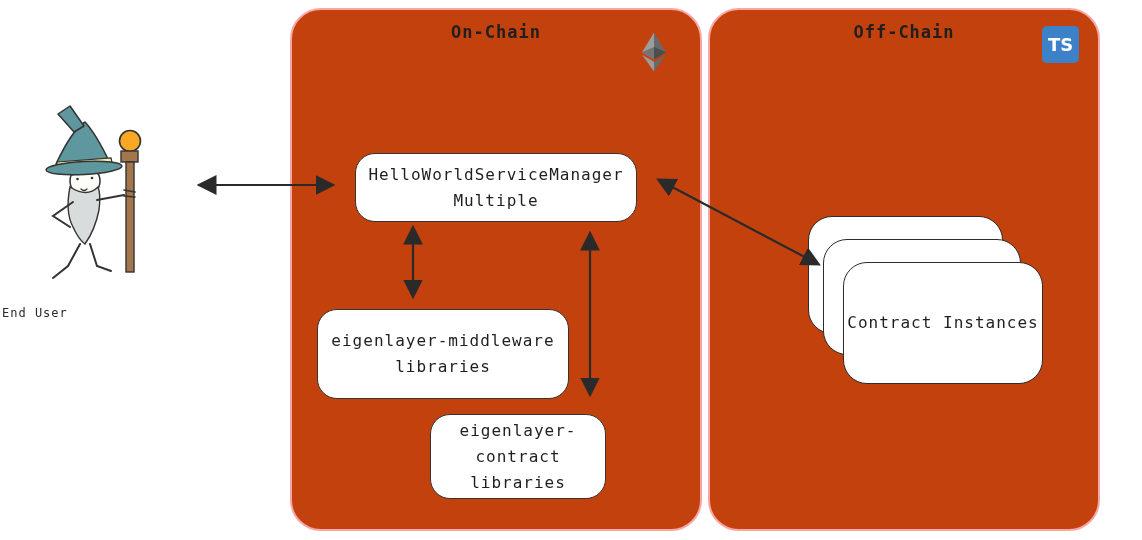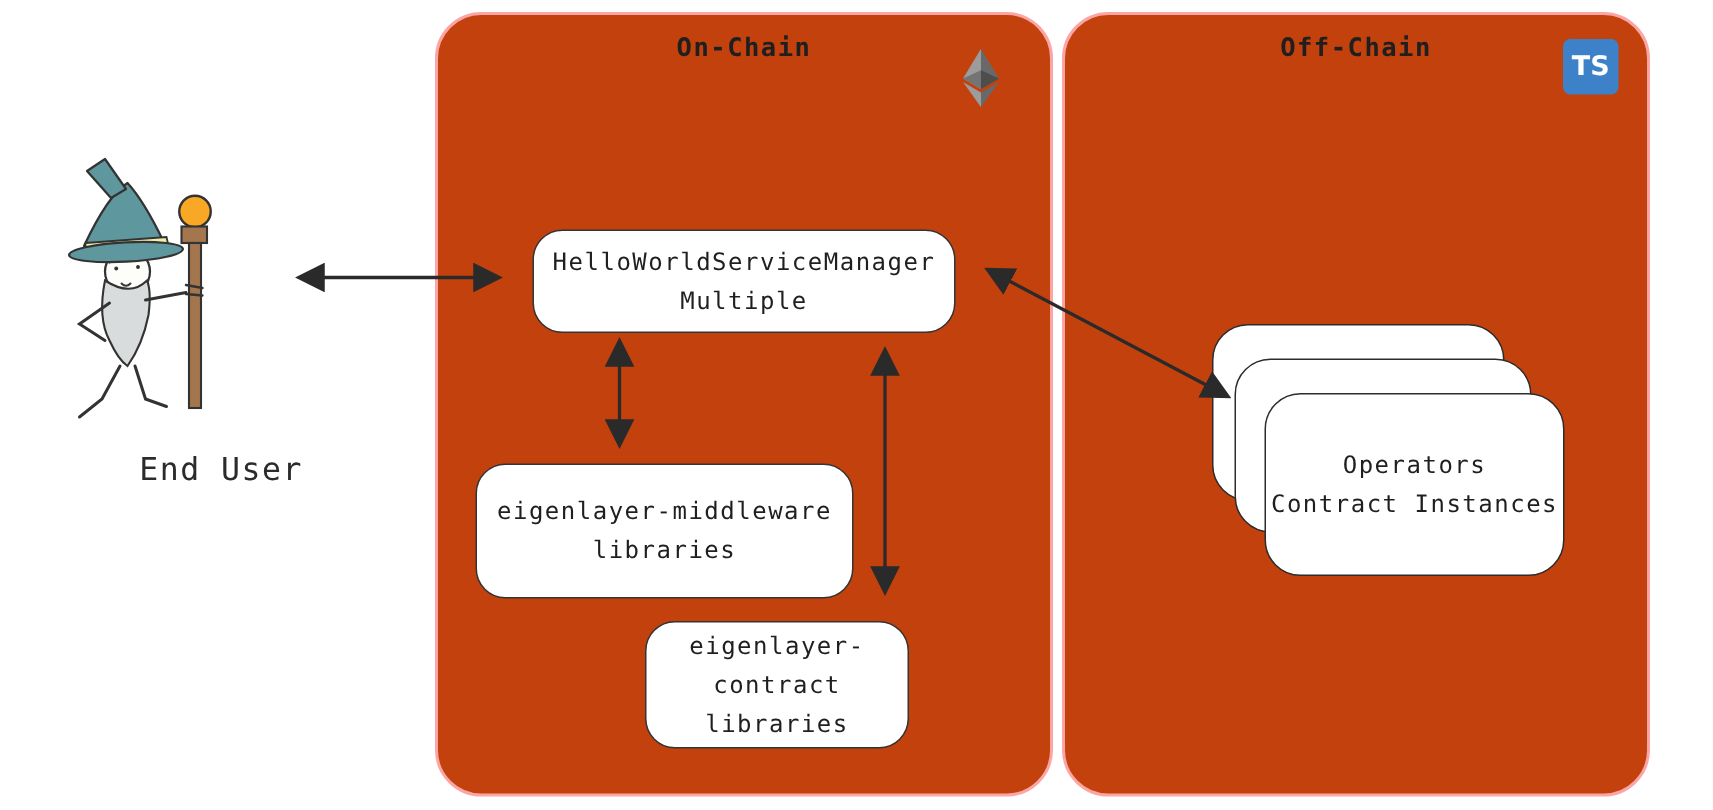--- a/index.html
+++ b/index.html
@@ -59,22 +59,22 @@
     color:#ffffff;
     font-family:"DejaVu Sans","Liberation Sans",sans-serif;
     font-weight:bold;
     font-size:18px;
     letter-spacing:0;
     text-align:right;
   }
   .end-user-label{
     position:absolute;
     left:2px;top:301px;width:200px;
-    text-align:right;
-    font-size:21px;
+    text-align:left;
+    font-size:12px;
     line-height:25px;
     letter-spacing:1px;
     color:#2b2b2b;
   }
   .overlay{
     position:absolute;left:0;top:0;
     pointer-events:none;
   }
 </style>
 </head>
@@ -145,21 +145,20 @@
   <div class="big-box" style="left:708px;top:8px;width:392px;height:523px;">
     <div class="big-box-title">Off-Chain</div>
 
     <div class="ts-badge" style="left:332px;top:16px;">
       <span>TS</span>
     </div>
 
     <div class="stack-box" style="left:98px;top:206px;width:195px;height:118px;"></div>
     <div class="stack-box" style="left:113px;top:229px;width:198px;height:116px;"></div>
     <div class="stack-box node-box" style="left:133px;top:252px;width:200px;height:122px;border-radius:24px;">
-      <div>Operators</div>
       <div>Contract Instances</div>
     </div>
   </div>
 
   <svg class="overlay" width="1142" height="540" viewBox="0 0 1142 540">
     <defs>
       <marker id="ah" viewBox="0 0 12 12" refX="10" refY="6" markerWidth="9" markerHeight="9" orient="auto-start-reverse">
         <path d="M0,0 L12,6 L0,12 Z" fill="#2a2a2a"></path>
       </marker>
     </defs>

